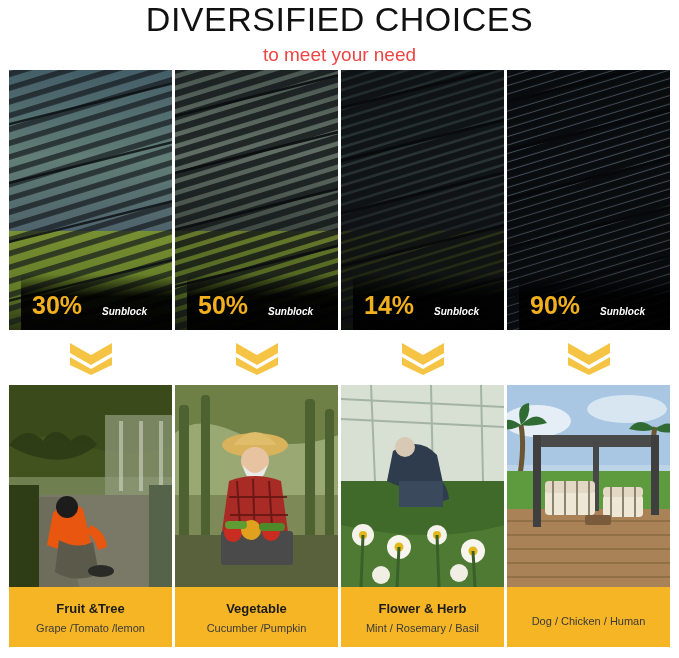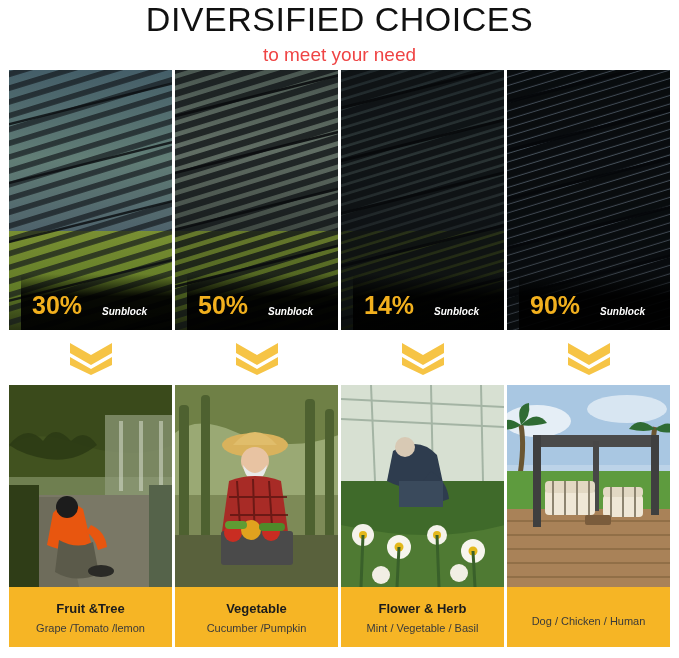--- a/index.html
+++ b/index.html
@@ -435,21 +435,21 @@
           <g stroke="#39602a" stroke-width="3">
             <line x1="22" y1="150" x2="20" y2="202"></line>
             <line x1="58" y1="162" x2="56" y2="202"></line>
             <line x1="96" y1="150" x2="98" y2="202"></line>
             <line x1="132" y1="166" x2="134" y2="202"></line>
           </g>
         </svg>
       </div>
       <div class="label-box">
         <div class="label-title">Flower &amp; Herb</div>
-        <div class="label-sub">Mint /  Vegetable /  Basil</div>
+        <div class="label-sub">Mint /  Rosemary /  Basil</div>
       </div>
     </div>
 
     <div class="use-card">
       <div class="photo">
         <svg width="164" height="202" viewBox="0 0 164 202" preserveAspectRatio="none">
           <rect x="0" y="0" width="164" height="202" fill="#bcd3e8"></rect>
           <rect x="0" y="0" width="164" height="80" fill="#a9c7e2"></rect>
           <ellipse cx="30" cy="36" rx="34" ry="16" fill="#ffffff" opacity="0.7"></ellipse>
           <ellipse cx="120" cy="24" rx="40" ry="14" fill="#ffffff" opacity="0.55"></ellipse>

